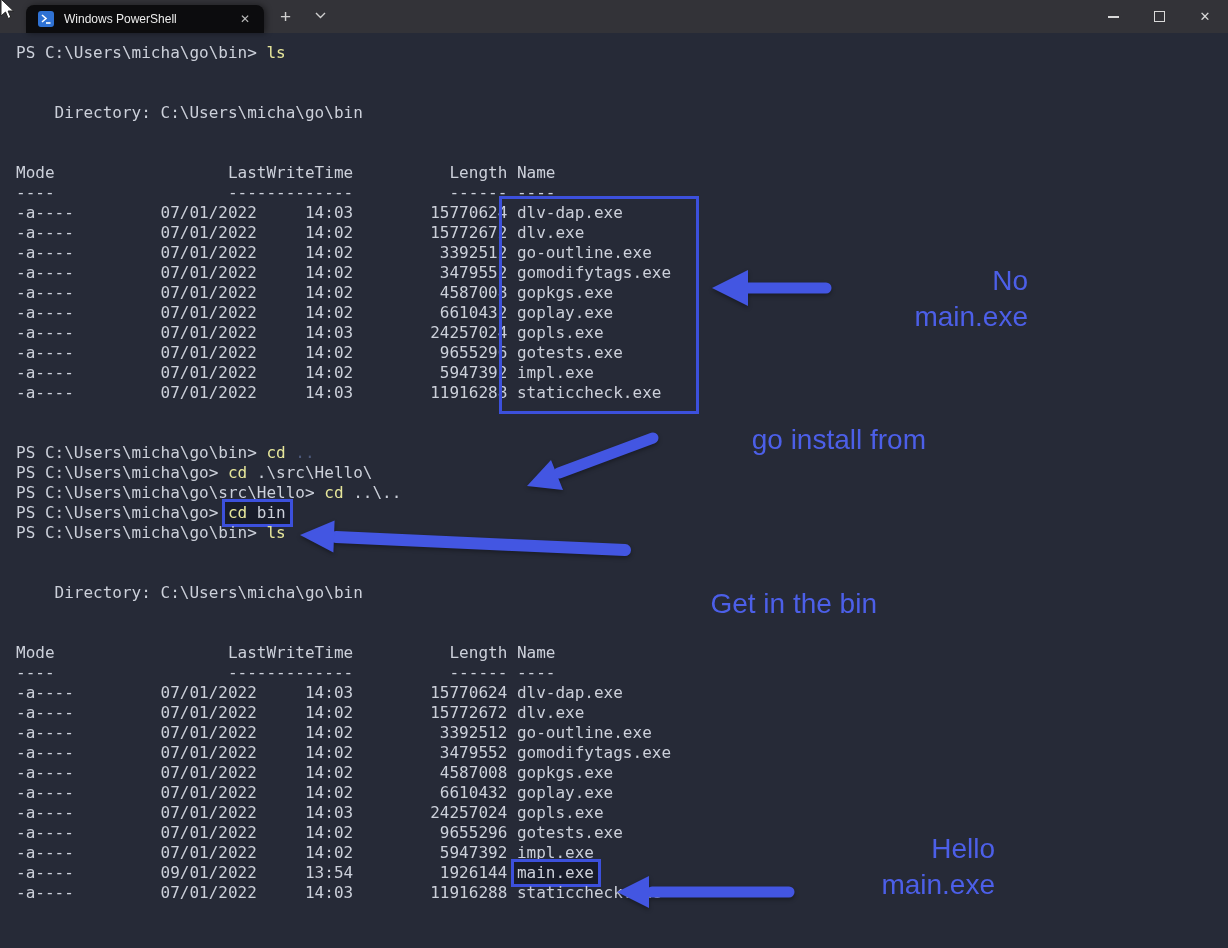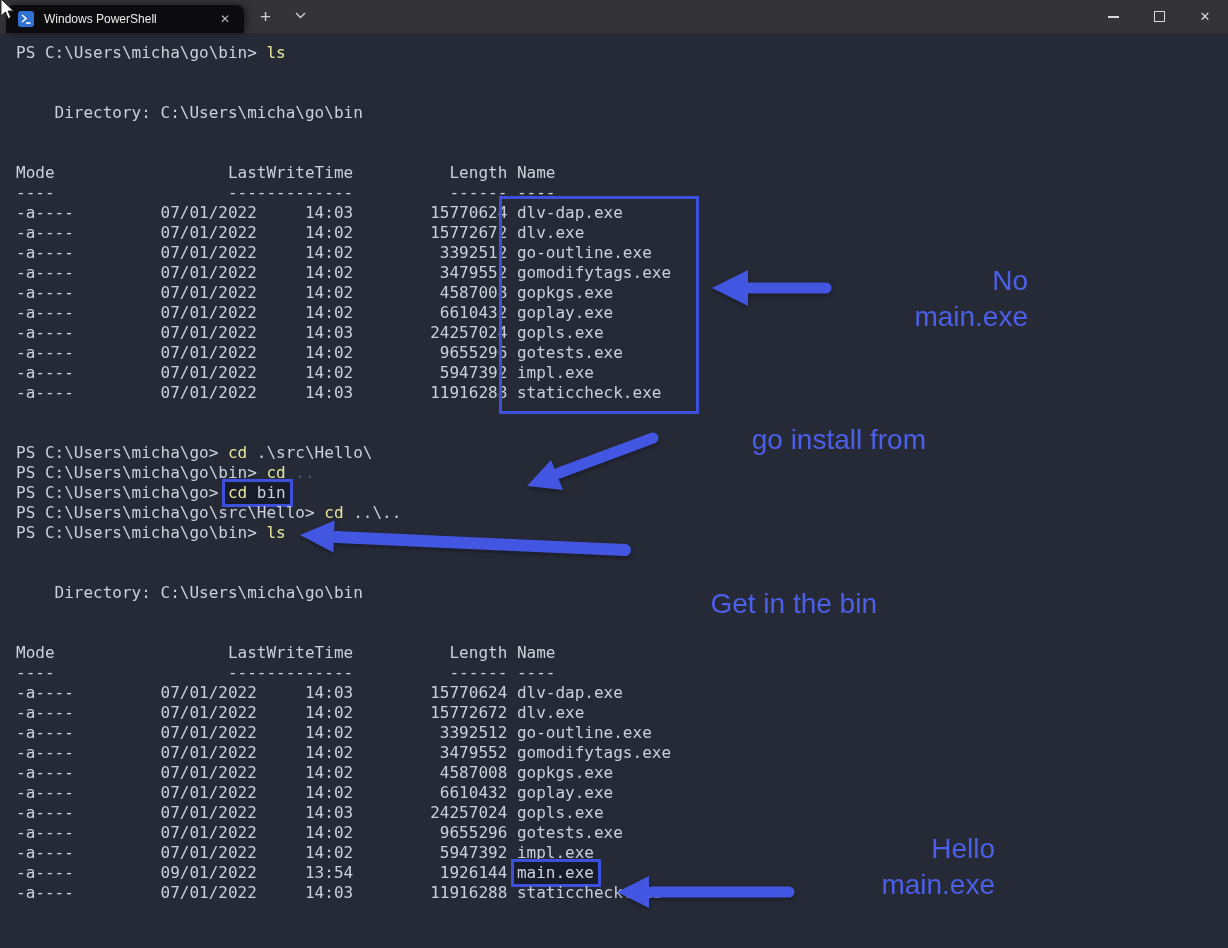--- a/index.html
+++ b/index.html
@@ -1,21 +1,21 @@
 <!DOCTYPE html>
 <html style="--terminal_bg: #262a37; --titlebar_bg: #333338; --tab_bg: #0c0c0e; --text_plain: #ccd0da; --text_command: #e7e79b; --text_dim: #4e5a7c; --annotation_blue: #4356e2; --annotation_text_blue: #4c5fe8; --box_blue: #3c50dc; --tab_text: #ececec; --control_icon: #d9d9d9; --ps_icon_blue: #2f72d4;"><head>
 <meta charset="utf-8">
 <style>
   html,body{margin:0;padding:0;background:#111;}
   .window{position:relative;width:1228px;height:948px;overflow:hidden;
     background:var(--terminal_bg);font-family:"DejaVu Sans Mono","Liberation Mono",monospace;}
   
   .titlebar{position:absolute;top:0;left:0;width:1228px;height:33px;
     background:var(--titlebar_bg);display:flex;align-items:flex-end;}
-  .tab{width:238px;height:28px;margin-left:6px;background:var(--tab_bg);
+  .tab{width:238px;height:28px;margin-left:26px;background:var(--tab_bg);
     border-radius:8px 8px 0 0;display:flex;align-items:center;
     box-shadow:2px 0 6px rgba(0,0,0,.45);}
   .ps-icon{width:16px;height:16px;margin:0 10px 0 12px;border-radius:3px;
     background:var(--ps_icon_blue);display:flex;align-items:center;justify-content:center;flex:0 0 auto;}
   .tab-title{flex:1;color:var(--tab_text);font-family:"Liberation Sans",sans-serif;
     font-size:12px;white-space:nowrap;overflow:hidden;}
   .tab-close{width:26px;color:#b9b9b9;font-size:12px;text-align:center;cursor:default;
     font-family:"DejaVu Sans",sans-serif;margin-right:6px;}
   .newtab{color:#cfcfcf;font-size:19px;font-weight:200;margin:0 0 3px 16px;line-height:26px;
     font-family:"Liberation Sans",sans-serif;}
@@ -98,24 +98,24 @@
       <div class="line"><span class="plain">-a----         07/01/2022     14:02         3392512 </span><span class="plain">go-outline.exe</span></div>
       <div class="line"><span class="plain">-a----         07/01/2022     14:02         3479552 </span><span class="plain">gomodifytags.exe</span></div>
       <div class="line"><span class="plain">-a----         07/01/2022     14:02         4587008 </span><span class="plain">gopkgs.exe</span></div>
       <div class="line"><span class="plain">-a----         07/01/2022     14:02         6610432 </span><span class="plain">goplay.exe</span></div>
       <div class="line"><span class="plain">-a----         07/01/2022     14:03        24257024 </span><span class="plain">gopls.exe</span></div>
       <div class="line"><span class="plain">-a----         07/01/2022     14:02         9655296 </span><span class="plain">gotests.exe</span></div>
       <div class="line"><span class="plain">-a----         07/01/2022     14:02         5947392 </span><span class="plain">impl.exe</span></div>
       <div class="line"><span class="plain">-a----         07/01/2022     14:03        11916288 </span><span class="plain">staticcheck.exe</span></div>
       <div class="line"></div>
       <div class="line"></div>
+      <div class="line"><span class="plain">PS C:\Users\micha\go\bin&gt; </span><span class="cmd">cd</span><span class="plain"> </span><span class="dim">..</span></div>
       <div class="line"><span class="plain">PS C:\Users\micha\go&gt; </span><span class="cmd">cd</span><span class="plain"> .\src\Hello\</span></div>
-      <div class="line"><span class="plain">PS C:\Users\micha\go\bin&gt; </span><span class="cmd">cd</span><span class="plain"> </span><span class="dim">..</span></div>
+      <div class="line"><span class="plain">PS C:\Users\micha\go\src\Hello&gt; </span><span class="cmd">cd</span><span class="plain"> ..\..</span></div>
       <div class="line"><span class="plain">PS C:\Users\micha\go&gt; </span><span class="boxed tight"><span class="cmd">cd</span><span class="plain"> bin</span></span></div>
-      <div class="line"><span class="plain">PS C:\Users\micha\go\src\Hello&gt; </span><span class="cmd">cd</span><span class="plain"> ..\..</span></div>
       <div class="line"><span class="plain">PS C:\Users\micha\go\bin&gt; </span><span class="cmd">ls</span></div>
       <div class="line"></div>
       <div class="line"></div>
       <div class="line"><span class="plain">    Directory: C:\Users\micha\go\bin</span></div>
       <div class="line"></div>
       <div class="line"></div>
       <div class="line"><span class="plain">Mode                  LastWriteTime          Length Name</span></div>
       <div class="line"><span class="plain">----                  -------------          ------ ----</span></div>
       <div class="line"><span class="plain">-a----         07/01/2022     14:03        15770624 </span><span class="plain">dlv-dap.exe</span></div>
       <div class="line"><span class="plain">-a----         07/01/2022     14:02        15772672 </span><span class="plain">dlv.exe</span></div>

